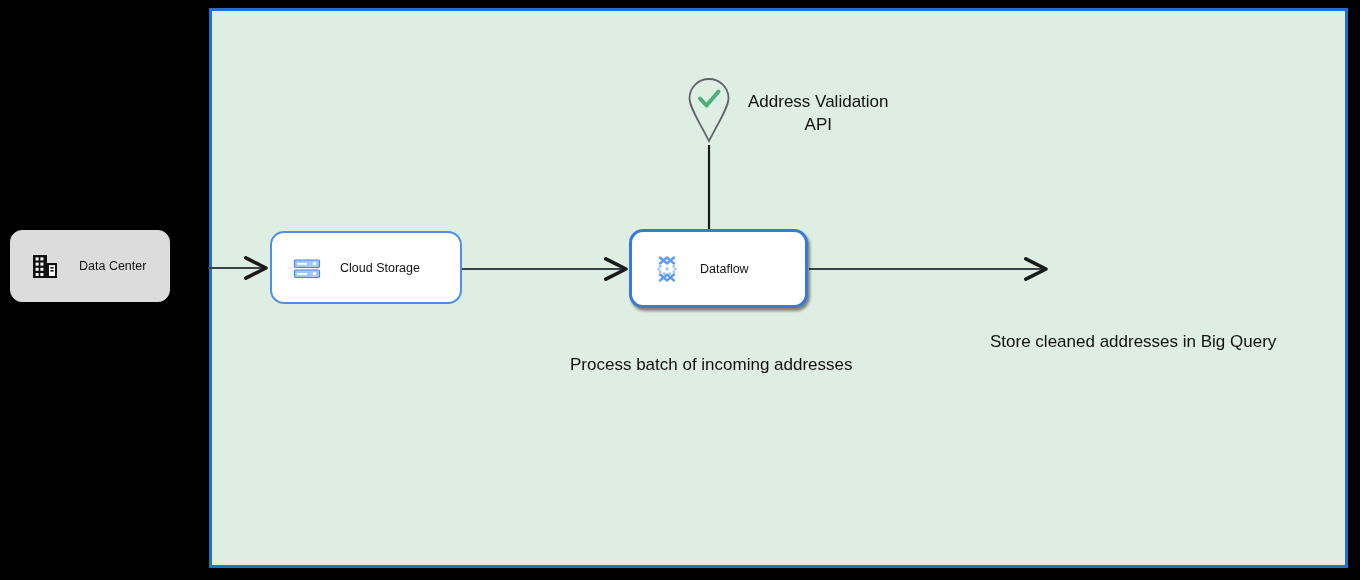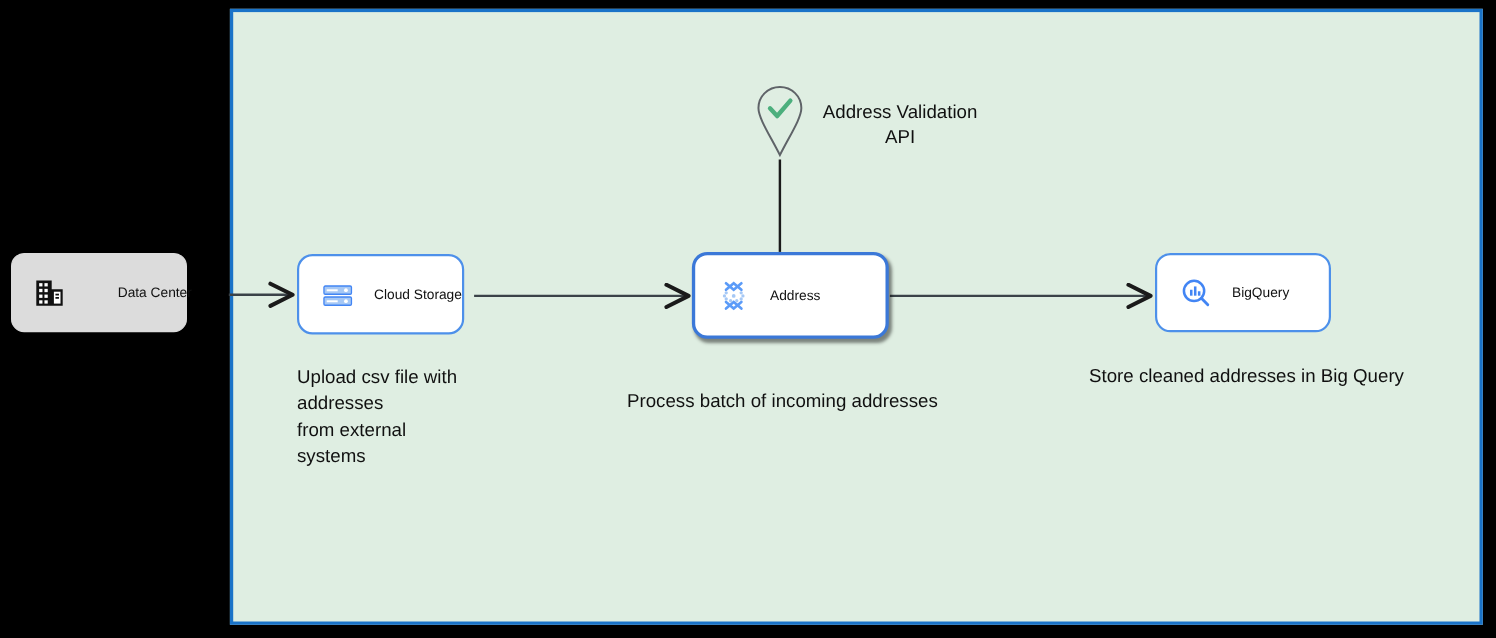--- a/index.html
+++ b/index.html
@@ -65,21 +65,20 @@
     left: 10px;
     top: 230px;
     width: 160px;
     height: 72px;
     box-sizing: border-box;
     background: #dcdcdc;
     border: 1px solid #dcdcdc;
     border-radius: 12px;
     display: flex;
     align-items: center;
-    gap: 28px;
   }
   .datacenter .icon-slot {
     width: 40px;
     min-width: 40px;
     display: flex;
     align-items: center;
     justify-content: center;
     margin-left: 14px;
   }
   .datacenter .dc-label {
@@ -154,21 +153,21 @@
         <rect x="4.6" y="21" width="3" height="3" fill="#ffffff"></rect>
         <rect x="9.4" y="21" width="3" height="3" fill="#ffffff"></rect>
         <rect x="18" y="13.2" width="6" height="10.8" fill="#ffffff"></rect>
         <rect x="19.4" y="15" width="3.2" height="1.6" fill="#111111"></rect>
         <rect x="19.4" y="18" width="3.2" height="1.6" fill="#111111"></rect>
       </svg>
     </span>
     <span class="dc-label">Data Center</span>
   </div>
 
-  <div class="node" style="left:270px; top:231px; width:152px; height:73px;">
+  <div class="node" style="left:270px; top:231px; width:192px; height:73px;">
     <span class="icon-slot">
       <svg width="30" height="30" viewBox="0 0 30 30">
         <rect x="2.5" y="7" width="25" height="7.5" rx="1.2" fill="#a6c8f5" stroke="#4285f4" stroke-width="1.2"></rect>
         <rect x="2.5" y="17" width="25" height="7.5" rx="1.2" fill="#a6c8f5" stroke="#4285f4" stroke-width="1.2"></rect>
         <rect x="5" y="10" width="10" height="1.8" fill="#ffffff"></rect>
         <rect x="5" y="20" width="10" height="1.8" fill="#ffffff"></rect>
         <circle cx="22.5" cy="10.8" r="1.7" fill="#ffffff"></circle>
         <circle cx="22.5" cy="20.8" r="1.7" fill="#ffffff"></circle>
       </svg>
     </span>
@@ -190,48 +189,32 @@
           <circle cx="7.6" cy="16" r="1.5"></circle>
           <circle cx="24.4" cy="16" r="1.5"></circle>
           <circle cx="9.2" cy="18.8" r="1.5"></circle>
           <circle cx="22.8" cy="18.8" r="1.5"></circle>
           <circle cx="13.2" cy="20.4" r="1.5"></circle>
           <circle cx="18.8" cy="20.4" r="1.5"></circle>
           <circle cx="16" cy="16" r="1.7"></circle>
         </g>
       </svg>
     </span>
-    <span class="node-label">Address</span>
-  </div>
-
-  <div class="node" style="left:1050px; top:230px; width:160px; height:72px;">
-    <span class="icon-slot">
-      <svg width="30" height="30" viewBox="0 0 30 30">
-        <circle cx="13.5" cy="13.5" r="9.2" fill="none" stroke="#4285f4" stroke-width="2.3"></circle>
-        <line x1="20.2" y1="20.2" x2="26" y2="26" stroke="#4285f4" stroke-width="2.6" stroke-linecap="round"></line>
-        <rect x="9.8" y="12.4" width="2.3" height="5.4" fill="#4285f4"></rect>
-        <rect x="13.4" y="9.4" width="2.3" height="8.4" fill="#4285f4"></rect>
-        <rect x="17" y="13.8" width="2.3" height="4" fill="#4285f4"></rect>
-      </svg>
-    </span>
-    <span class="node-label">BigQuery</span>
-  </div>
+    <span class="node-label">Dataflow</span>
+  </div>
+
 
   <div style="position:absolute; left:684px; top:74px; width:50px; height:72px;">
     <svg width="50" height="72" viewBox="0 0 50 72">
       <path d="M25 5 C14.2 5 5.5 13.6 5.5 24.2 C5.5 33.6 16.5 50 25 67 C33.5 50 44.5 33.6 44.5 24.2 C44.5 13.6 35.8 5 25 5 Z" fill="none" stroke="#5f6368" stroke-width="1.8"></path>
       <path d="M16 24.5 L22.5 31.5 L34.5 17.5" fill="none" stroke="#4caf7d" stroke-width="4" stroke-linecap="round" stroke-linejoin="round"></path>
     </svg>
   </div>
 
   <div class="api-label" style="left:748px; top:90px;">Address Validation
 API</div>
 
-  <div class="caption" style="left:270px; top:331px; width:215px;">Upload csv file with
-addresses
-from external
-systems</div>
 
   <div class="caption" style="left:570px; top:330px; width:400px;margin-top:23px;">Process batch of incoming addresses</div>
 
   <div class="caption" style="left:990px; top:330px; width:400px;">Store cleaned addresses in Big Query</div>
 
 </div>
 
 </body></html>

